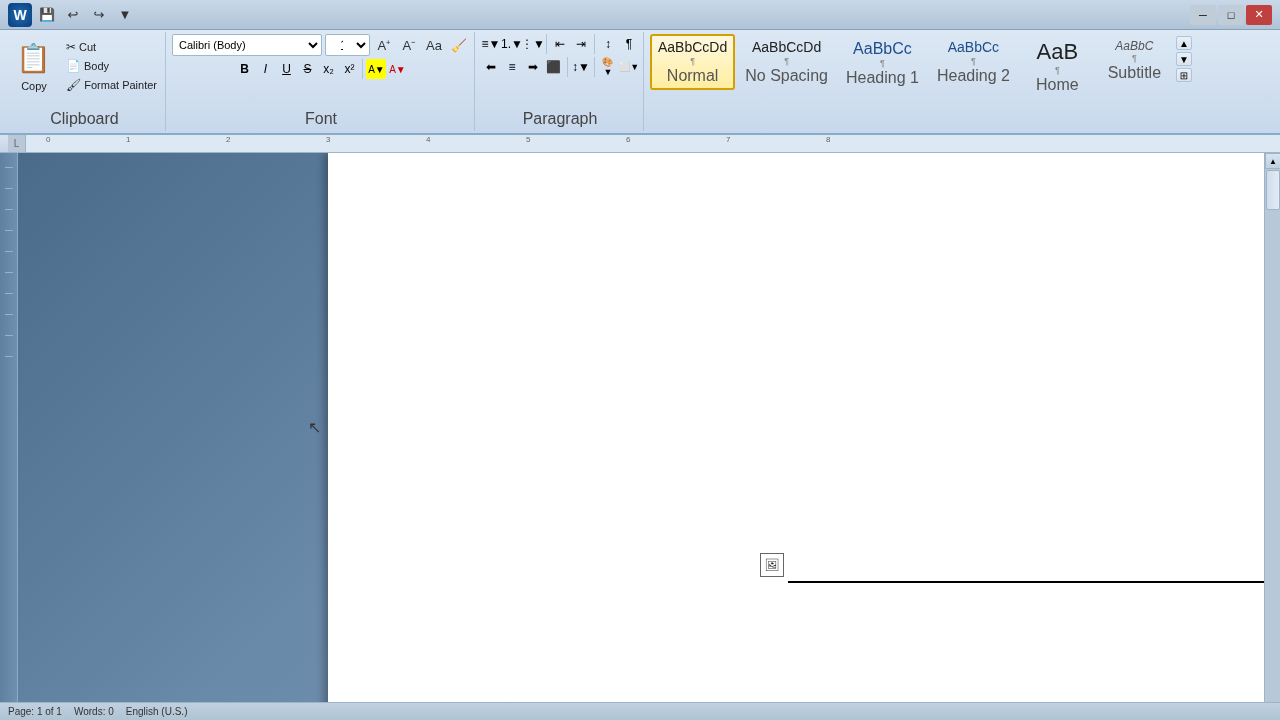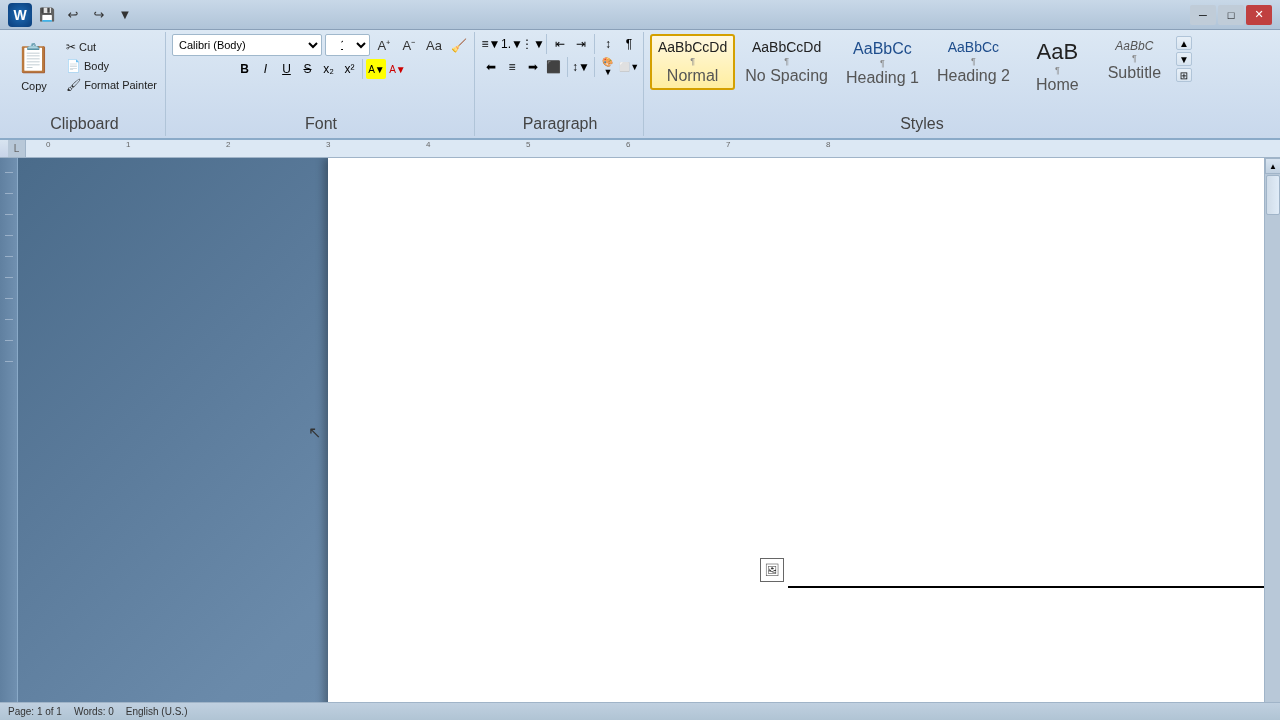--- a/index.html
+++ b/index.html
@@ -517,21 +517,20 @@
           <div class="style-preview" style="font-size:12px; font-style:italic; color:#555;">AaBbC</div>
           <div class="style-icon">¶</div>
           <div class="style-label">Subtitle</div>
         </div>
         <div class="styles-arrow">
           <button class="arrow-btn">▲</button>
           <button class="arrow-btn">▼</button>
           <button class="arrow-btn">⊞</button>
         </div>
       </div>
-      <div class="group-label">Styles</div>
     </div>
 
   </div>
 </div>
 
 <div class="ruler">
   <div class="ruler-corner">L</div>
   <div class="ruler-track">
     <span class="ruler-mark" style="left: 20px;">0</span>
     <span class="ruler-mark" style="left: 100px;">1</span>

